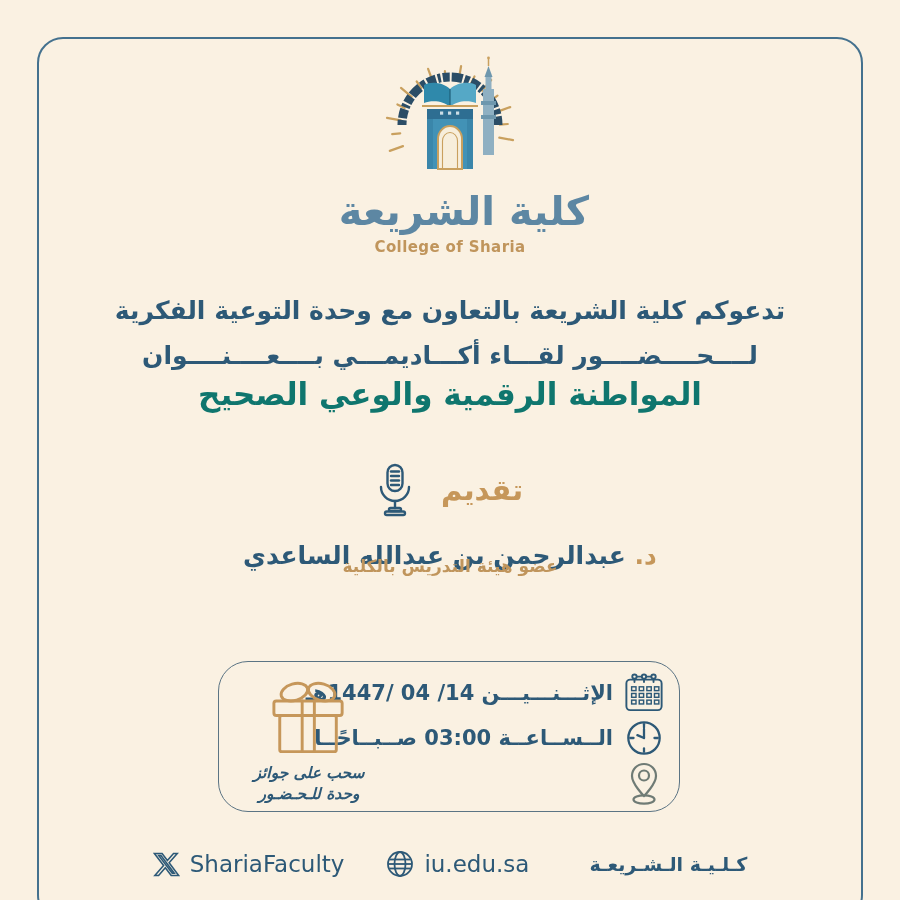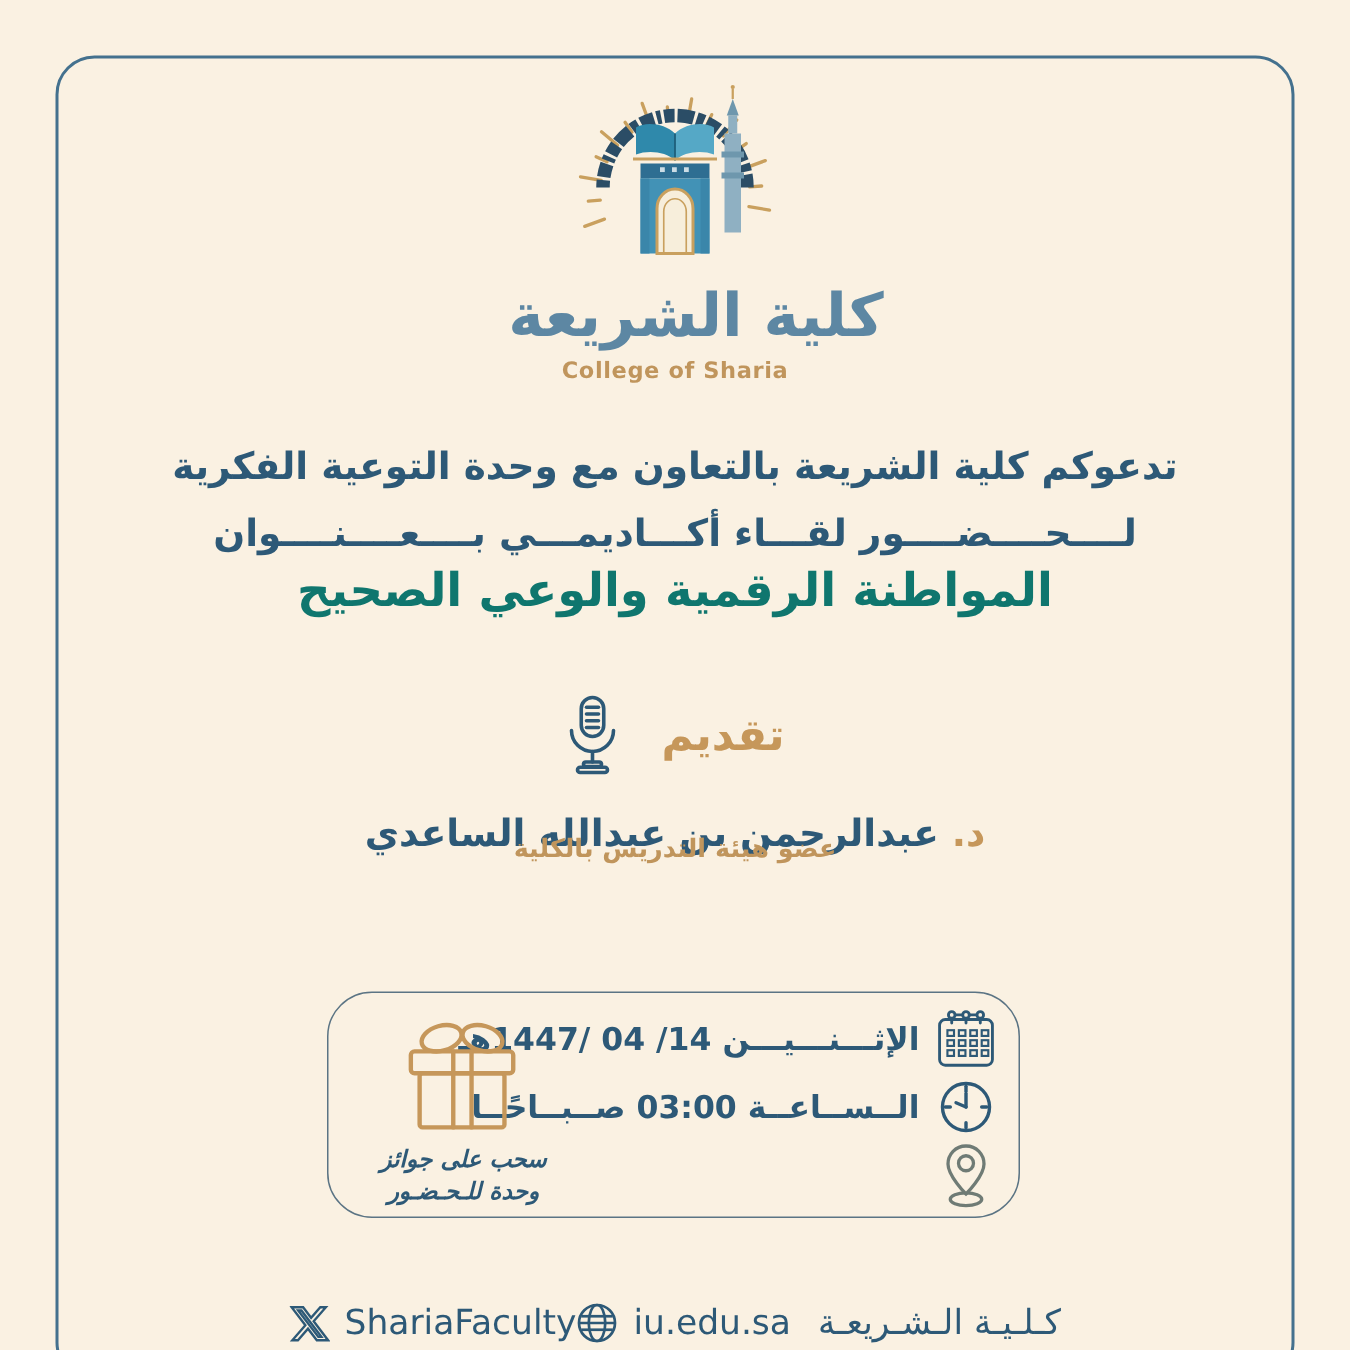--- a/index.html
+++ b/index.html
@@ -36,23 +36,23 @@
     position:absolute;left:218px;top:661px;width:462px;height:151px;
     border:1.8px solid #5b7484;border-radius:30px;box-sizing:border-box;
   }
   .detail-rows{position:absolute;right:14px;top:8px;display:flex;flex-direction:column;}
   .detail-row{display:flex;flex-direction:row-reverse;align-items:center;gap:10px;height:45px;}
   .detail-row .txt{direction:rtl;font-size:21px;font-weight:bold;color:#2d5977;white-space:nowrap;}
   .icon-cell{width:42px;display:flex;justify-content:center;align-items:center;}
   .prize{position:absolute;left:28px;top:16px;width:124px;text-align:center;}
   .prize .txt{margin-top:3px;direction:rtl;font-size:15.5px;font-weight:bold;color:#2d5977;line-height:21px;font-style:italic;}
   
-  .footer{top:850px;display:flex;justify-content:center;align-items:center;margin-top:18px;}
+  .footer{top:850px;display:flex;justify-content:center;align-items:center;gap:42px;}
   .footer .item{display:flex;align-items:center;gap:10px;color:#2d5977;font-size:23px;}
-  .footer .ar{direction:rtl;font-weight:normal;font-size:23px;margin-left:18px;}
+  .footer .ar{direction:rtl;font-weight:bold;font-size:19px;margin-left:18px;}
 </style>
 </head>
 <body>
 
 <div class="frame"></div>
 
 <div class="center logo-wrap">
   <svg class="emblem" width="170" height="132" viewBox="0 0 160 132">
 
     <g stroke="#c9a05e" stroke-width="2.2" stroke-linecap="round">

